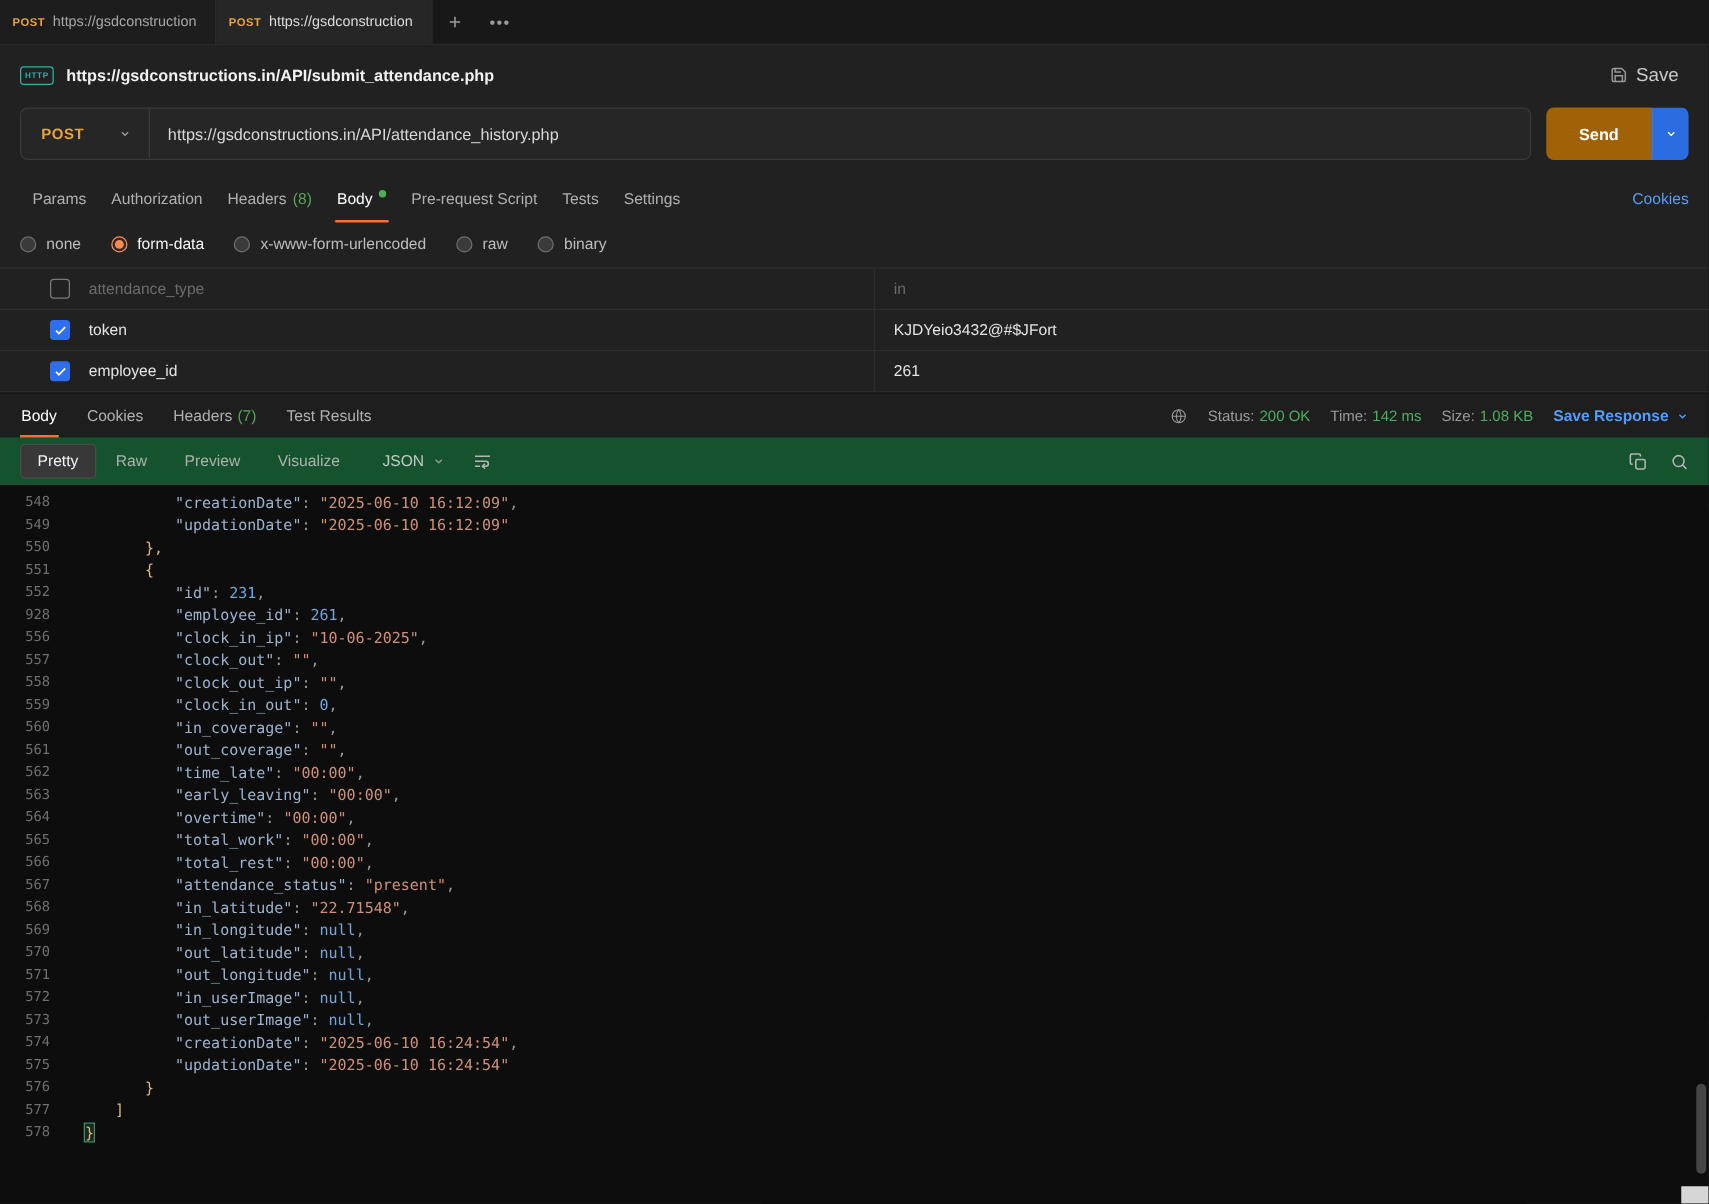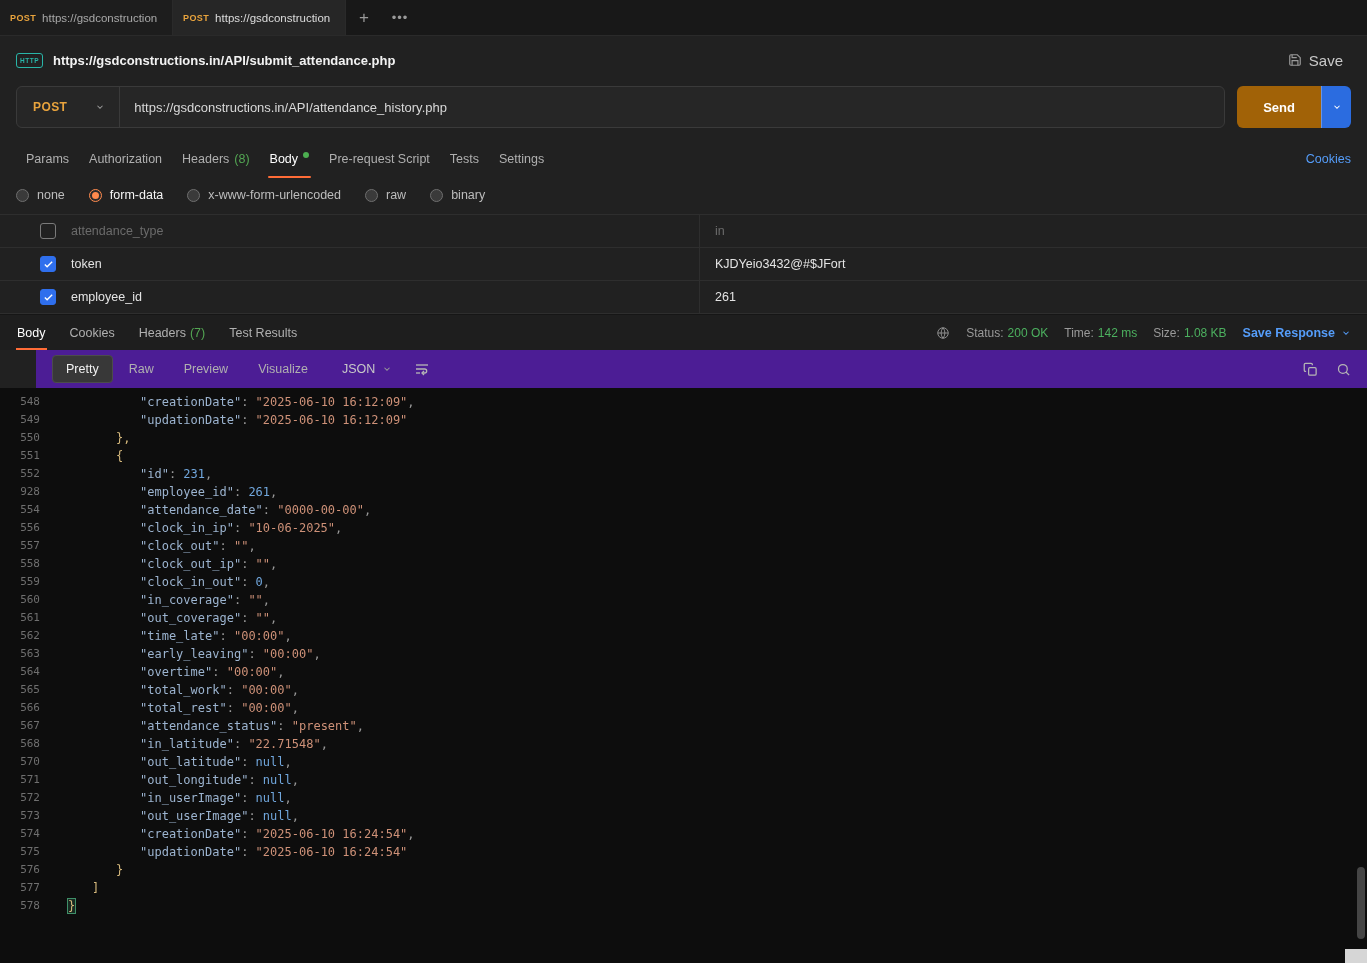--- a/index.html
+++ b/index.html
@@ -73,21 +73,21 @@
   .restab { display:flex; align-items:center; gap:4px; padding:0 1px; margin-right:22px; color:#b0b0b0; font-size:12.5px; cursor:pointer; position:relative; }
   .restab.active { color:#fff; }
   .restab.active::after { content:""; position:absolute; left:0; right:0; bottom:0; height:2px; background:#ff6c37; }
   .meta-right { margin-left:auto; display:flex; align-items:center; gap:16px; font-size:12px; }
   .globe { color:#9a9a9a; display:flex; align-items:center; }
   .metric { color:#9a9a9a; white-space:nowrap; }
   .metric b { color:#4cb05f; font-weight:400; margin-left:4px; }
   .saveresp { display:flex; align-items:center; gap:6px; color:#559dfa; font-size:12.5px; font-weight:700; background:none; border:none; cursor:pointer; }
 
   
-  .restoolbar { display:flex; align-items:center; height:38px; padding:0 16px; background:#4c1d95; gap:2px; flex:0 0 auto;margin-left:36px; }
+  .restoolbar { display:flex; align-items:center; height:38px; padding:0 16px; background:#14532d; gap:2px; flex:0 0 auto; }
   .viewbtn { background:none; border:1px solid transparent; border-radius:4px; color:#b0b0b0; font-size:12.5px; padding:6px 13px; cursor:pointer; }
   .viewbtn.active { background:#383838; border-color:#4c4c4c; color:#f2f2f2; }
   .jsonsel { display:flex; align-items:center; gap:7px; color:#c8c8c8; font-size:12.5px; padding:6px 10px; margin-left:8px; cursor:pointer; }
   .wrapbtn { background:none; border:none; color:#b5b5b5; cursor:pointer; margin-left:10px; display:flex; align-items:center; }
   .toolbar-right { margin-left:auto; display:flex; align-items:center; gap:18px; color:#b5b5b5; }
   .toolicon { background:none; border:none; color:#b5b5b5; cursor:pointer; display:flex; align-items:center; }
 
   
   .jsonviewer { flex:1; background:#0d0d0d; overflow:hidden; position:relative; padding-top:5px; font-family:"DejaVu Sans Mono", monospace; }
   .jline { display:flex; height:18px; line-height:18px; white-space:pre; }
@@ -322,34 +322,34 @@
   </div>
 
   <div class="jsonviewer">
     <div id="jlines">
         <div class="jline"><span class="lnum">548</span><span class="lcode" style="padding-left: 94px;"><span class="tk">"creationDate"</span><span class="tp">: </span><span class="ts">"2025-06-10 16:12:09"</span><span class="tp">,</span></span></div>
         <div class="jline"><span class="lnum">549</span><span class="lcode" style="padding-left: 94px;"><span class="tk">"updationDate"</span><span class="tp">: </span><span class="ts">"2025-06-10 16:12:09"</span></span></div>
         <div class="jline"><span class="lnum">550</span><span class="lcode" style="padding-left: 70px;"><span class="tb">},</span></span></div>
         <div class="jline"><span class="lnum">551</span><span class="lcode" style="padding-left: 70px;"><span class="tb">{</span></span></div>
         <div class="jline"><span class="lnum">552</span><span class="lcode" style="padding-left: 94px;"><span class="tk">"id"</span><span class="tp">: </span><span class="tn">231</span><span class="tp">,</span></span></div>
         <div class="jline"><span class="lnum">928</span><span class="lcode" style="padding-left: 94px;"><span class="tk">"employee_id"</span><span class="tp">: </span><span class="tn">261</span><span class="tp">,</span></span></div>
-        <div class="jline"><span class="lnum">554</span><span class="lcode" style="padding-left: 94px;"><span class="tk">"attendance_date"</span><span class="tp">: </span><span class="ts">"0000-00-00"</span><span class="tp">,</span></span></div>
         <div class="jline"><span class="lnum">556</span><span class="lcode" style="padding-left: 94px;"><span class="tk">"clock_in_ip"</span><span class="tp">: </span><span class="ts">"10-06-2025"</span><span class="tp">,</span></span></div>
         <div class="jline"><span class="lnum">557</span><span class="lcode" style="padding-left: 94px;"><span class="tk">"clock_out"</span><span class="tp">: </span><span class="ts">""</span><span class="tp">,</span></span></div>
         <div class="jline"><span class="lnum">558</span><span class="lcode" style="padding-left: 94px;"><span class="tk">"clock_out_ip"</span><span class="tp">: </span><span class="ts">""</span><span class="tp">,</span></span></div>
         <div class="jline"><span class="lnum">559</span><span class="lcode" style="padding-left: 94px;"><span class="tk">"clock_in_out"</span><span class="tp">: </span><span class="tn">0</span><span class="tp">,</span></span></div>
         <div class="jline"><span class="lnum">560</span><span class="lcode" style="padding-left: 94px;"><span class="tk">"in_coverage"</span><span class="tp">: </span><span class="ts">""</span><span class="tp">,</span></span></div>
         <div class="jline"><span class="lnum">561</span><span class="lcode" style="padding-left: 94px;"><span class="tk">"out_coverage"</span><span class="tp">: </span><span class="ts">""</span><span class="tp">,</span></span></div>
         <div class="jline"><span class="lnum">562</span><span class="lcode" style="padding-left: 94px;"><span class="tk">"time_late"</span><span class="tp">: </span><span class="ts">"00:00"</span><span class="tp">,</span></span></div>
         <div class="jline"><span class="lnum">563</span><span class="lcode" style="padding-left: 94px;"><span class="tk">"early_leaving"</span><span class="tp">: </span><span class="ts">"00:00"</span><span class="tp">,</span></span></div>
         <div class="jline"><span class="lnum">564</span><span class="lcode" style="padding-left: 94px;"><span class="tk">"overtime"</span><span class="tp">: </span><span class="ts">"00:00"</span><span class="tp">,</span></span></div>
         <div class="jline"><span class="lnum">565</span><span class="lcode" style="padding-left: 94px;"><span class="tk">"total_work"</span><span class="tp">: </span><span class="ts">"00:00"</span><span class="tp">,</span></span></div>
         <div class="jline"><span class="lnum">566</span><span class="lcode" style="padding-left: 94px;"><span class="tk">"total_rest"</span><span class="tp">: </span><span class="ts">"00:00"</span><span class="tp">,</span></span></div>
         <div class="jline"><span class="lnum">567</span><span class="lcode" style="padding-left: 94px;"><span class="tk">"attendance_status"</span><span class="tp">: </span><span class="ts">"present"</span><span class="tp">,</span></span></div>
         <div class="jline"><span class="lnum">568</span><span class="lcode" style="padding-left: 94px;"><span class="tk">"in_latitude"</span><span class="tp">: </span><span class="ts">"22.71548"</span><span class="tp">,</span></span></div>
+        <div class="jline"><span class="lnum">569</span><span class="lcode" style="padding-left: 94px;"><span class="tk">"in_longitude"</span><span class="tp">: </span><span class="tu">null</span><span class="tp">,</span></span></div>
         <div class="jline"><span class="lnum">570</span><span class="lcode" style="padding-left: 94px;"><span class="tk">"out_latitude"</span><span class="tp">: </span><span class="tu">null</span><span class="tp">,</span></span></div>
         <div class="jline"><span class="lnum">571</span><span class="lcode" style="padding-left: 94px;"><span class="tk">"out_longitude"</span><span class="tp">: </span><span class="tu">null</span><span class="tp">,</span></span></div>
         <div class="jline"><span class="lnum">572</span><span class="lcode" style="padding-left: 94px;"><span class="tk">"in_userImage"</span><span class="tp">: </span><span class="tu">null</span><span class="tp">,</span></span></div>
         <div class="jline"><span class="lnum">573</span><span class="lcode" style="padding-left: 94px;"><span class="tk">"out_userImage"</span><span class="tp">: </span><span class="tu">null</span><span class="tp">,</span></span></div>
         <div class="jline"><span class="lnum">574</span><span class="lcode" style="padding-left: 94px;"><span class="tk">"creationDate"</span><span class="tp">: </span><span class="ts">"2025-06-10 16:24:54"</span><span class="tp">,</span></span></div>
         <div class="jline"><span class="lnum">575</span><span class="lcode" style="padding-left: 94px;"><span class="tk">"updationDate"</span><span class="tp">: </span><span class="ts">"2025-06-10 16:24:54"</span></span></div>
         <div class="jline"><span class="lnum">576</span><span class="lcode" style="padding-left: 70px;"><span class="tb">}</span></span></div>
         <div class="jline"><span class="lnum">577</span><span class="lcode" style="padding-left: 46px;"><span class="tb">]</span></span></div>
         <div class="jline"><span class="lnum">578</span><span class="lcode" style="padding-left: 22px;"><span class="tm">}</span></span></div>
       </div>

